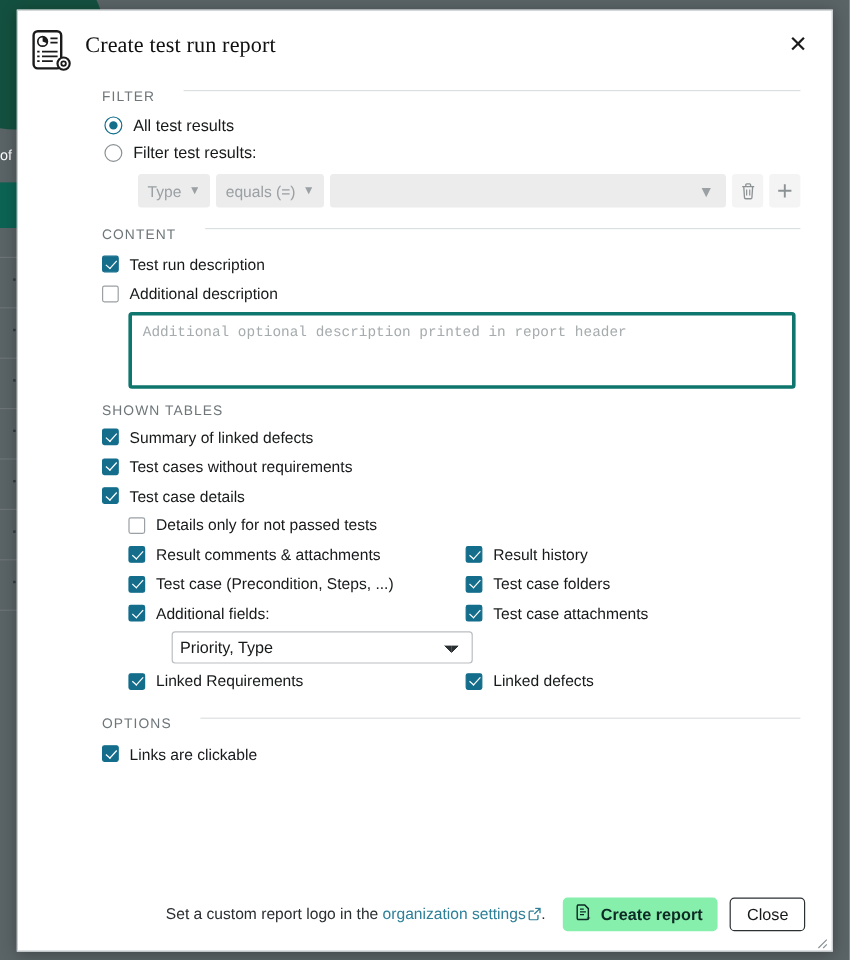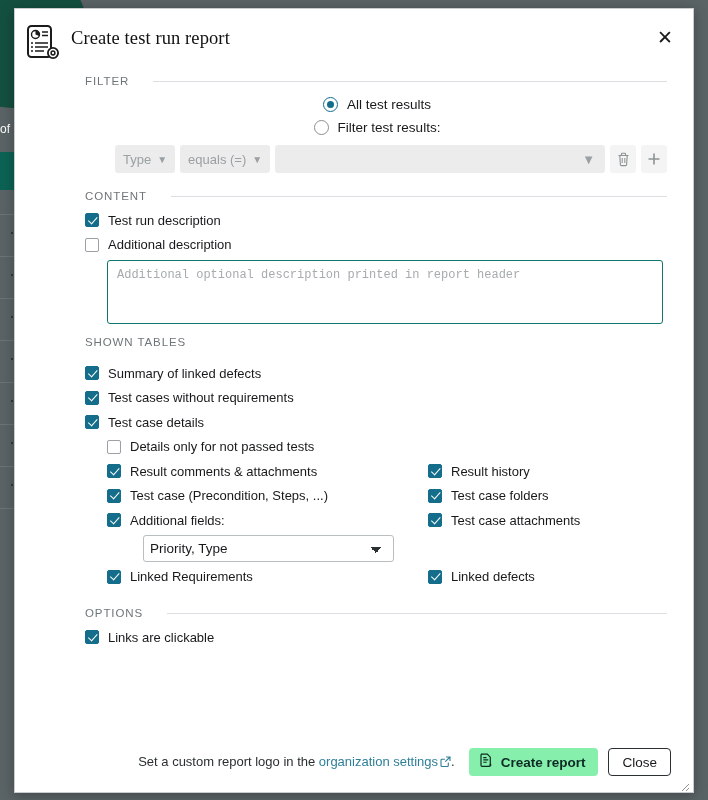--- a/index.html
+++ b/index.html
@@ -69,30 +69,30 @@
   }
 
   .dlg-body {
     flex: 1 1 auto;
     padding: 22px 26px 0 70px;
     overflow: hidden;
   }
 
   
   .section-head {
-    display: flex; align-items: center; gap: 24px;
+    display: flex; gap: 24px;
     font-size: 11.5px; color: #6e7679; letter-spacing: .9px;
     text-transform: uppercase;
     margin: 0 0 6px 0;
   }
   .section-head .rule { flex: 1 1 auto; height: 1px; background: #dcdfe1; }
   .sec-gap { height: 17px; }
 
   
-  .radio-row { display: flex; align-items: center; gap: 9px; height: 23px; margin-left: 2px; justify-content: center; }
+  .radio-row { display: flex; align-items: center; gap: 9px; height: 23px; margin-left: 2px; }
   .radio {
     width: 15px; height: 15px; border-radius: 50%;
     border: 1.6px solid #8a9093; background: #fff;
     display: inline-flex; align-items: center; justify-content: center;
     flex: 0 0 auto; cursor: pointer;
   }
   .radio.checked { border-color: #126e8b; }
   .radio.checked::after {
     content: ""; width: 7px; height: 7px; border-radius: 50%; background: #126e8b;
   }
@@ -135,34 +135,33 @@
     width: 4px; height: 8px; border: solid #fff;
     border-width: 0 1.8px 1.8px 0;
     transform: rotate(42deg) translate(-0.5px, -1px);
   }
   .cb-label { font-size: 13px; color: #17191a; }
 
   
   .ta-wrap { margin: 3px 0 0 22px; }
   textarea.desc {
     width: 556px; height: 64px;
-    border: 1px solid #0f766e; border-radius: 3px;
+    border: 3px solid #0f766e; border-radius: 3px;
     padding: 7px 9px; resize: none; outline: none;
     font-family: "Liberation Mono", monospace; font-size: 12px; color: #333;
     background: #fff;
   }
   textarea.desc::placeholder { color: #a6abad; }
 
   
   .details-block { margin-left: 22px; }
   .det-grid {
     display: grid;
     grid-template-columns: 281px 1fr;
     column-gap: 0;
-    gap: 40px;
   }
   .select-row { margin: 2px 0 3px 36px; }
   select.addfields {
     width: 251px; height: 27px;
     border: 1px solid #b9bec1; border-radius: 3px;
     background: #fff; font-size: 13.5px; color: #17191a;
     padding: 0 6px; outline: none;
     font-family: "Liberation Sans", sans-serif;
     appearance: none; -webkit-appearance: none;
     background-image:
@@ -308,21 +307,21 @@
       <span class="cb"></span>
       <span class="cb-label">Additional description</span>
     </div>
 
     <div class="ta-wrap">
       <textarea class="desc" placeholder="Additional optional description printed in report header" style=""></textarea>
     </div>
 
     <div style="height:8px"></div>
 
-    <div class="section-head" style="margin-bottom:13px">
+    <div class="section-head" style="margin-bottom:3px">
       <span>SHOWN TABLES</span>
     </div>
 
     <div class="cb-row">
       <span class="cb checked"></span>
       <span class="cb-label">Summary of linked defects</span>
     </div>
     <div class="cb-row">
       <span class="cb checked"></span>
       <span class="cb-label">Test cases without requirements</span>

